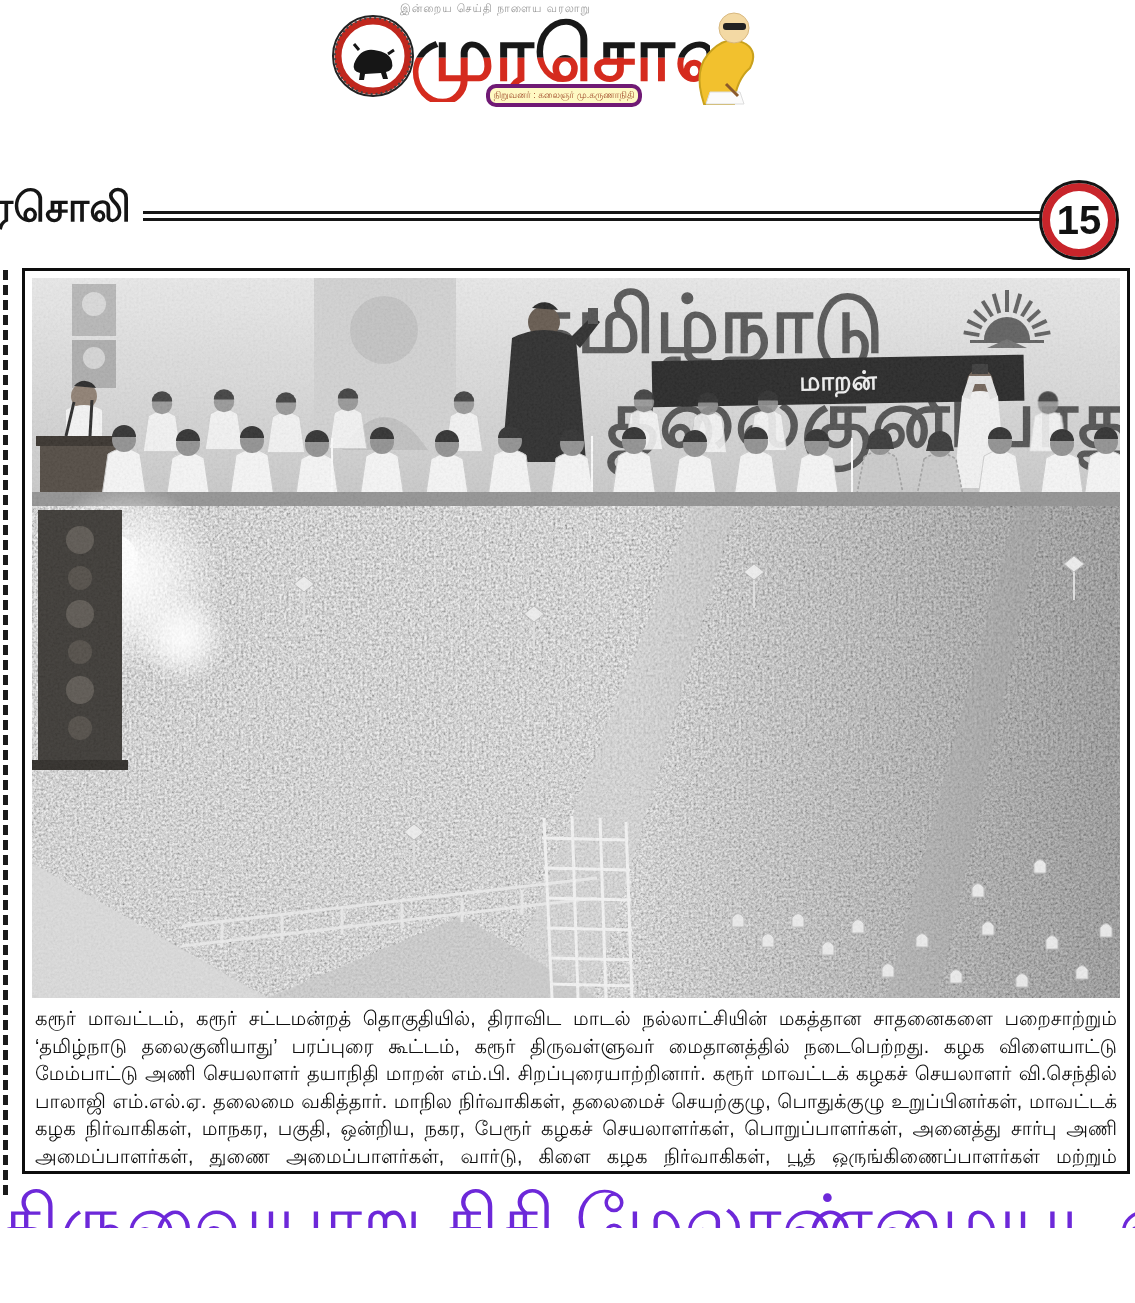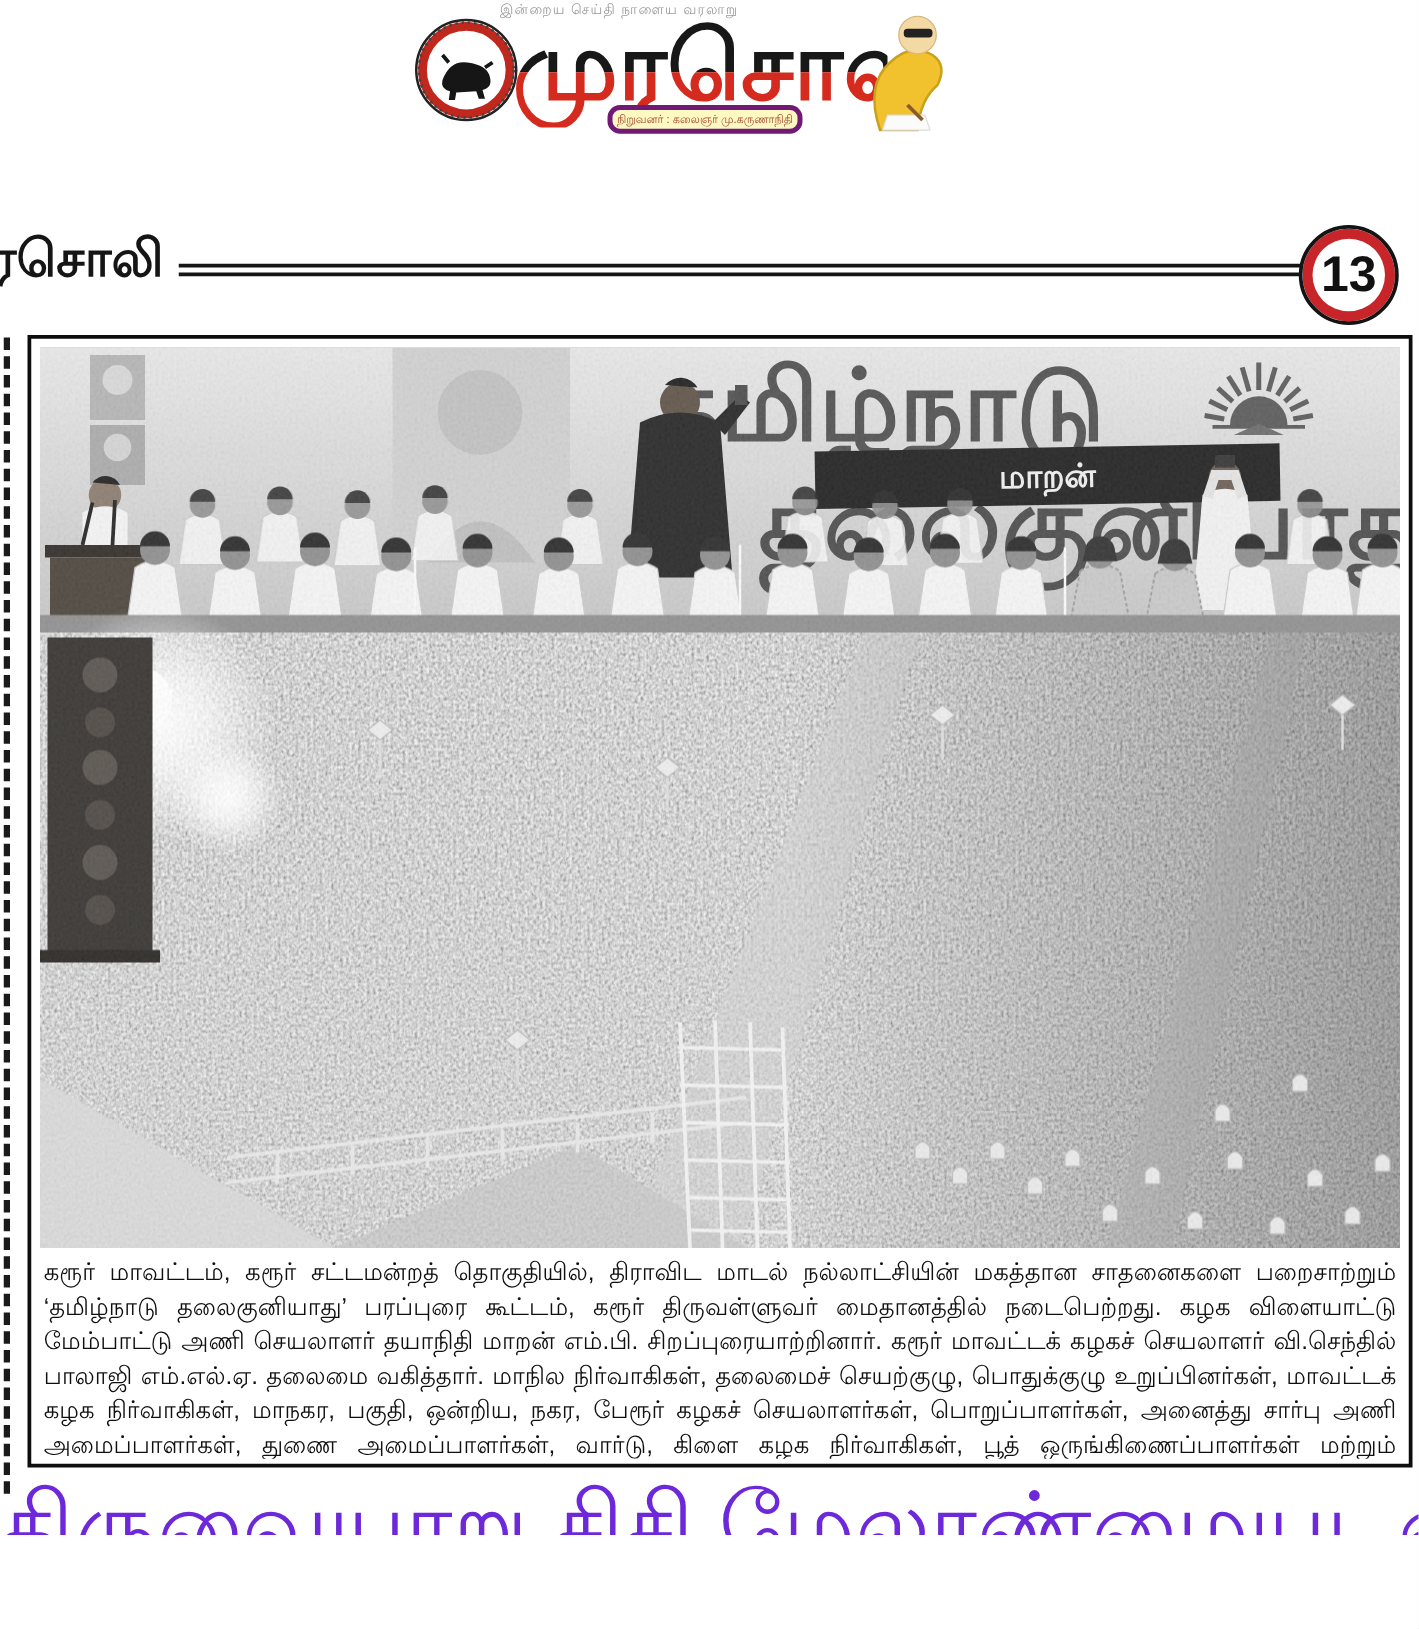--- a/index.html
+++ b/index.html
@@ -89,21 +89,21 @@
       <rect x="39" y="17" width="23" height="7" rx="3" fill="#222"></rect>
       <path d="M22 98 h38 l-4 -12 h-30 z" fill="#fbfbfb" stroke="#ddd"></path>
       <line x1="42" y1="78" x2="54" y2="90" stroke="#8b5a2b" stroke-width="3"></line>
     </svg>
   </div>
 
 
   <div class="partial-title">ரசொலி</div>
   <div class="header-rule"></div>
   <div class="page-circle">
-    <span>13</span>
+    <span>15</span>
   </div>
 
   <div class="dash-divider"></div>
 
   <div class="content-box">
     <div class="photo">
       <svg width="1088" height="720" viewBox="0 0 1088 720">
         <defs>
           <linearGradient id="bgGrad" x1="0" y1="0" x2="0" y2="1">
             <stop offset="0" stop-color="#e6e6e6"></stop>

